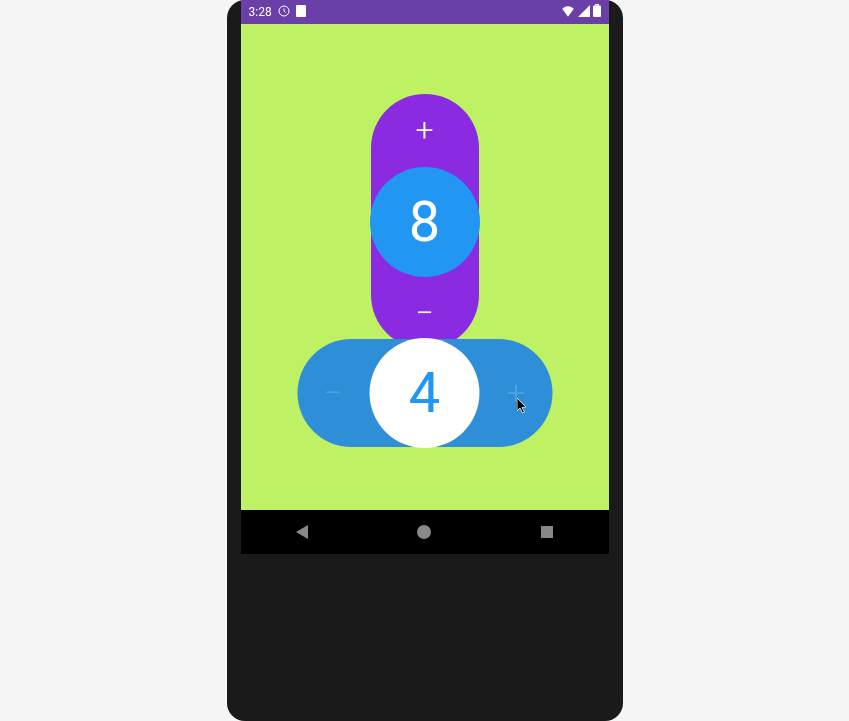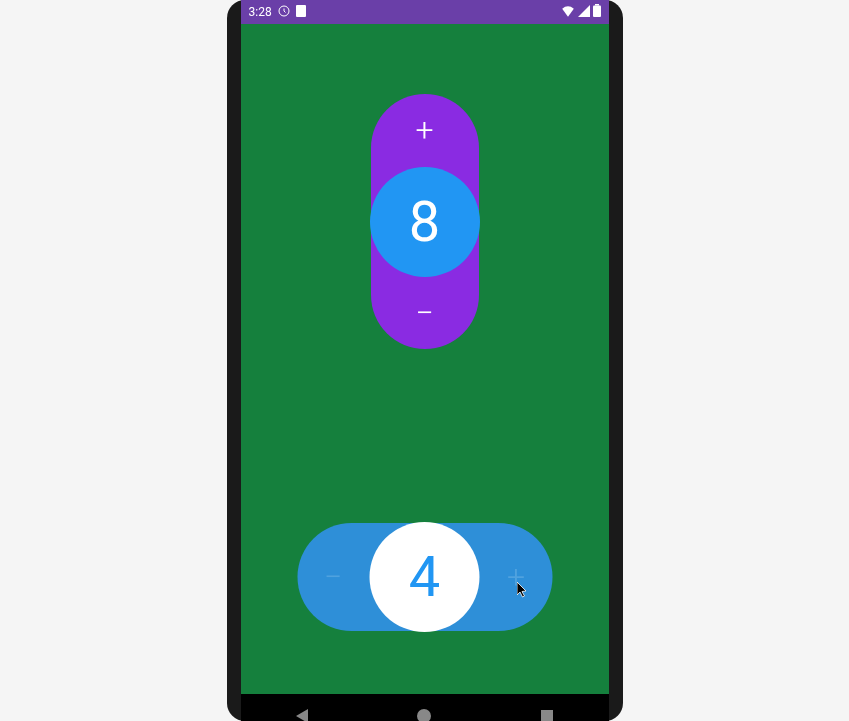--- a/index.html
+++ b/index.html
@@ -20,22 +20,22 @@
       width: 396px;
       height: 721px;
       background: #1a1a1a;
       border-radius: 18px;
       padding: 0 14px;
       position: relative;
       margin-top: 0;
     }
     .screen {
       width: 100%;
-      height: 694px;
-      background: #15803d;
+      height: 510px;
+      background: #bef264;
       position: relative;
       overflow: hidden;
     }
     .status-bar {
       height: 24px;
       background: #6a3fa8;
       display: flex;
       justify-content: space-between;
       align-items: center;
       padding: 0 8px;

